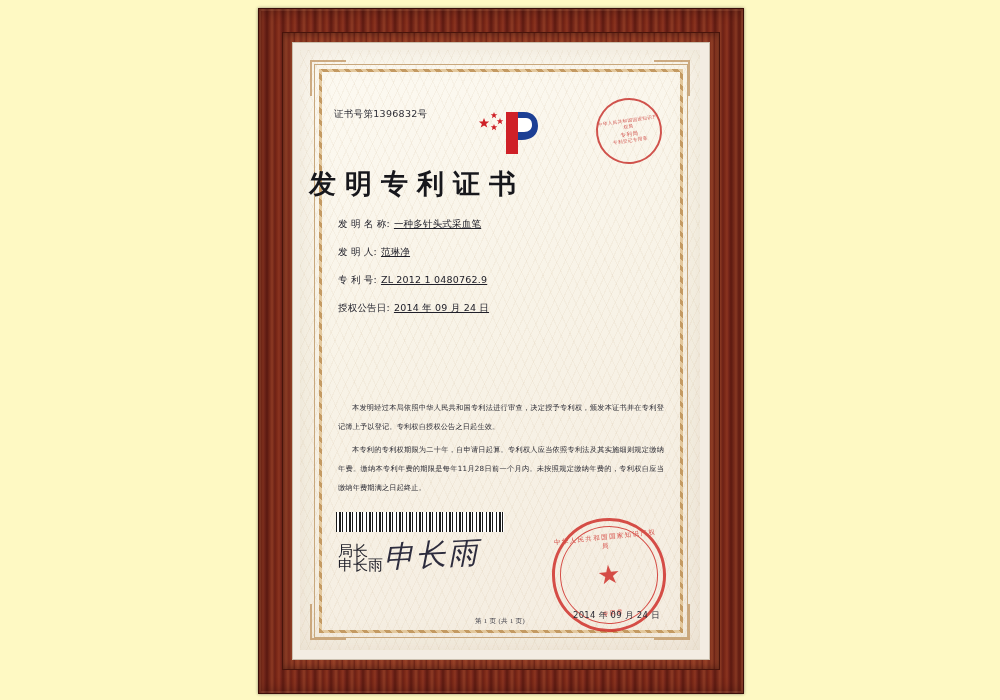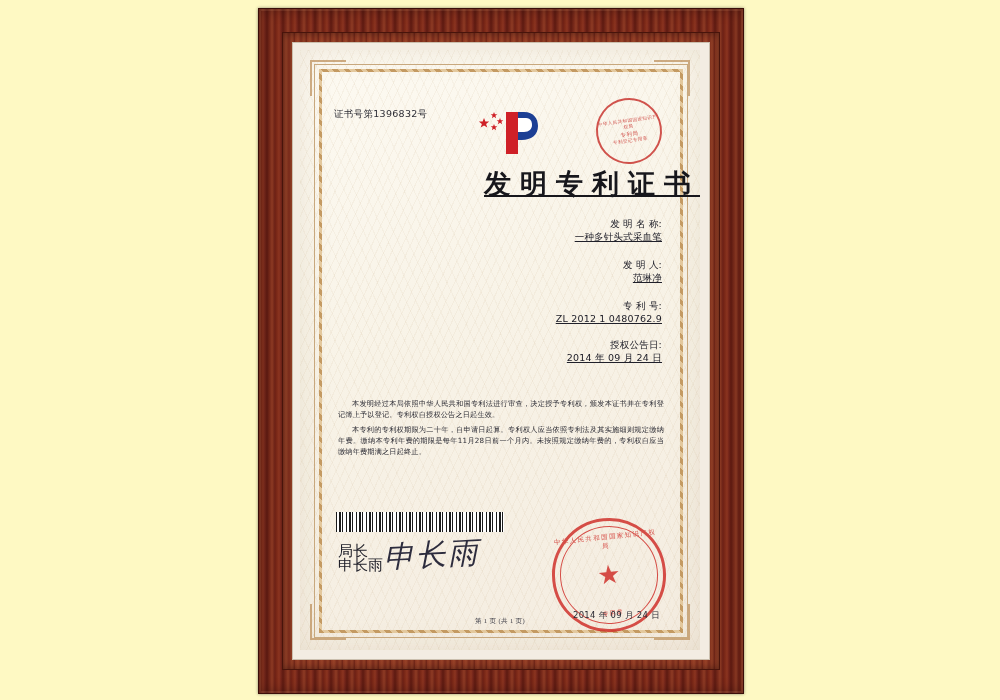--- a/index.html
+++ b/index.html
@@ -163,64 +163,62 @@
   .red-stamp-top .st-mid {
     font-size: 5.4px;
     letter-spacing: .6px;
   }
 
   .cert-title {
     position: absolute;
     left: 0;
     right: 0;
     top: 116px;
-    text-align: right;
+    text-align: left;
     font-family: "DejaVu Serif", serif;
     font-size: 27px;
     font-weight: 700;
     letter-spacing: 9px;
     color: #17171c;
     text-indent: 9px;
-    text-decoration: underline;
   }
 
   
   .fields {
     position: absolute;
     left: 38px;
     top: 168px;
     width: 324px;
   }
   .field-row {
     display: flex;
-    align-items: flex-end;
+    align-items: flex-start;
     font-size: 9.5px;
     color: #20202a;
     margin-bottom: 15px;
     white-space: nowrap;
-    flex-direction: column;
   }
   .field-label {
     letter-spacing: .2px;
     flex: 0 0 auto;
   }
   .field-value {
     margin-left: 4px;
     letter-spacing: .2px;
     text-decoration: underline;
   }
 
   
   .body-text {
     position: absolute;
     left: 38px;
     top: 348px;
     width: 326px;
     font-size: 7.2px;
-    line-height: 11px;
+    line-height: 19px;
     color: #2a2a33;
     text-align: justify;
     letter-spacing: .15px;
   }
   .body-text p {
     margin: 0 0 4px 0;
     text-indent: 14px;
   }
 
   

